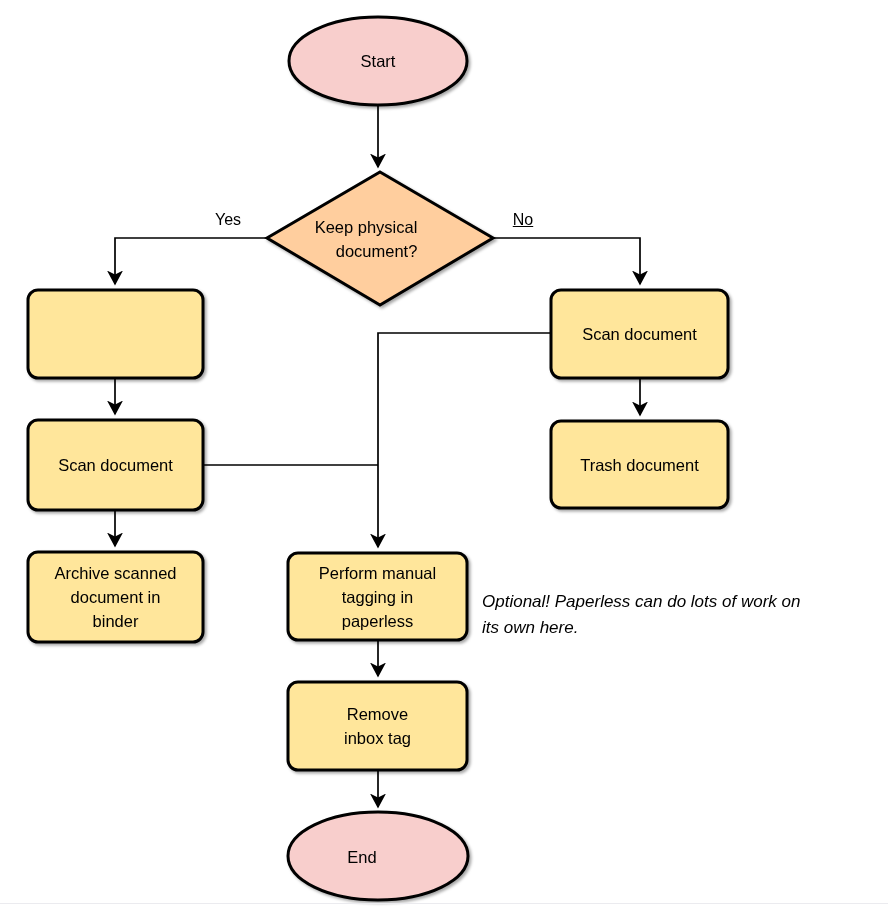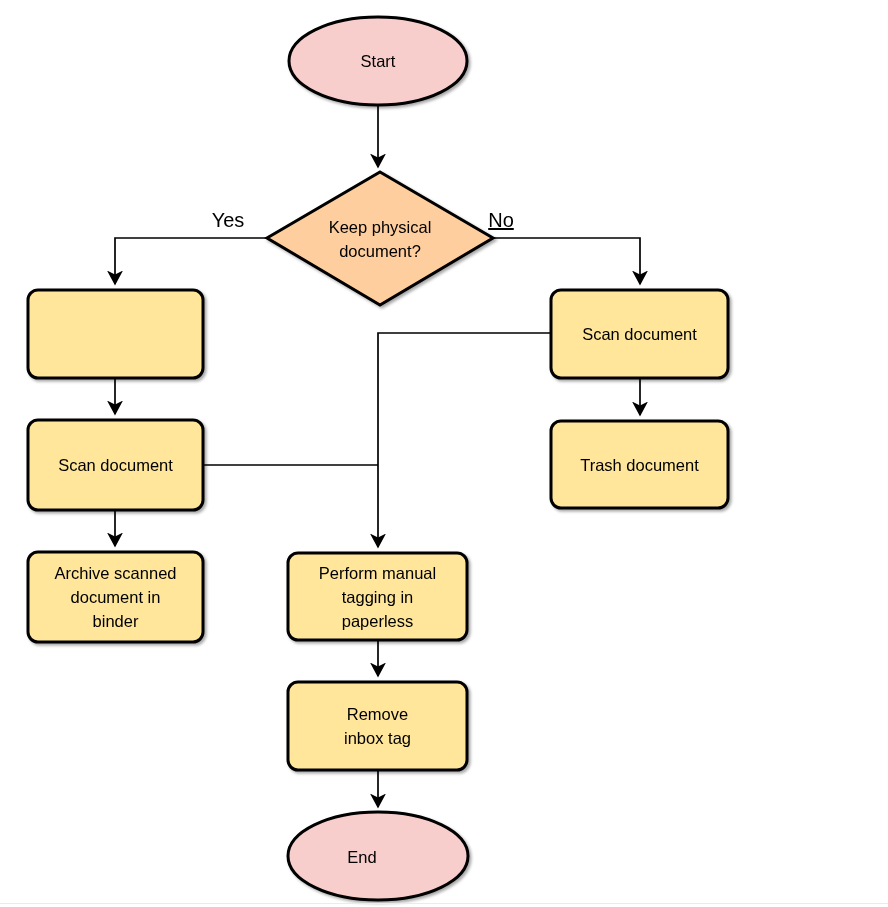--- a/index.html
+++ b/index.html
@@ -34,21 +34,21 @@
     font-size: 16.5px;
     line-height: 24px;
     color: #000000;
     pointer-events: none;
   }
   .edge-label {
     position: absolute;
     display: flex;
     align-items: center;
     justify-content: center;
-    font-size: 20px;
+    font-size: 16px;
     color: #000000;
     pointer-events: none;
   }
   .annotation {
     position: absolute;
     left: 482px;
     top: 589px;
     width: 400px;
     font-size: 17px;
     line-height: 26px;
@@ -99,33 +99,35 @@
       <rect class="shape" x="28" y="552" width="175" height="90" rx="10" fill="#ffe69b"></rect>
       <rect class="shape" x="551" y="290" width="177" height="88" rx="10" fill="#ffe69b"></rect>
       <rect class="shape" x="551" y="421" width="177" height="87" rx="10" fill="#ffe69b"></rect>
       <rect class="shape" x="288" y="553" width="179" height="87" rx="10" fill="#ffe69b"></rect>
       <rect class="shape" x="288" y="682" width="179" height="88" rx="10" fill="#ffe69b"></rect>
       <ellipse class="shape" cx="378" cy="856" rx="90" ry="44" fill="#f8cecc"></ellipse>
     </g>
   </svg>
 
   <div class="label" style="left:288px; top:17px;  width:180px; height:88px;">Start</div>
-  <div class="label" style="left:290px; top:214px; width:180px; height:50px;">Keep physical
+  <div class="label" style="left:276px; top:214px; width:180px; height:50px;text-align:right;">Keep physical
 document?</div>
   <div class="label" style="left:28px;  top:420px; width:175px; height:90px;">Scan document</div>
   <div class="label" style="left:28px;  top:552px; width:175px; height:90px;border-radius:13px;">Archive scanned
 document in
 binder</div>
   <div class="label" style="left:551px; top:290px; width:177px; height:88px;">Scan document</div>
   <div class="label" style="left:551px; top:421px; width:177px; height:87px;border-radius:19px;">Trash document</div>
   <div class="label" style="left:288px; top:553px; width:179px; height:87px;">Perform manual
 tagging in
 paperless</div>
   <div class="label" style="left:288px; top:682px; width:179px; height:88px;">Remove
 inbox tag</div>
   <div class="label" style="left:272px; top:813px; width:180px; height:87px;">End</div>
 
   <div class="edge-label" style="left:198px; top:208px; width:60px; height:24px;">Yes</div>
-  <div class="edge-label" style="left:471px; top:208px; width:60px; height:24px;text-decoration:underline;">No</div>
+  <div class="edge-label" style="left:493px; top:208px; width:60px; height:24px;text-decoration:underline;">No</div>
 
+  <div class="annotation">Optional! Paperless can do lots of work on
+its own here.</div>
 
   <div class="bottom-line"></div>
 </div>
 
 </body></html>

